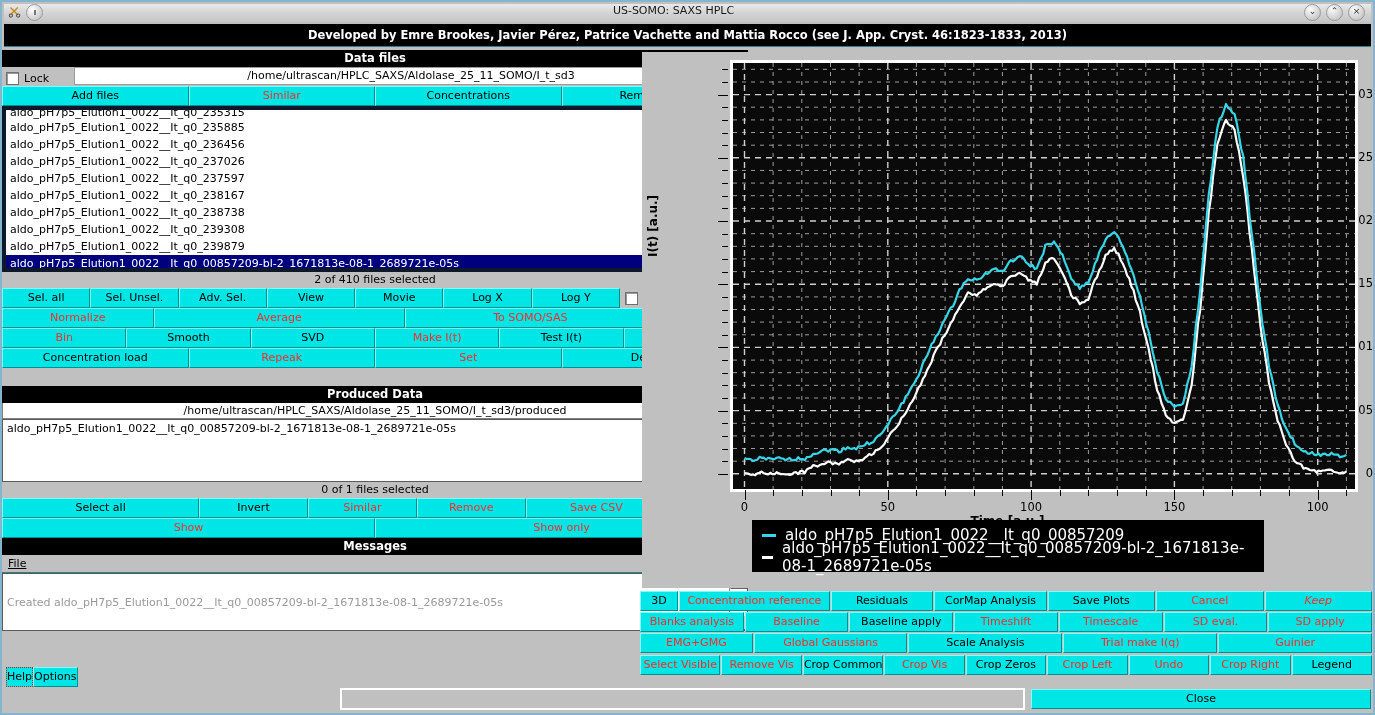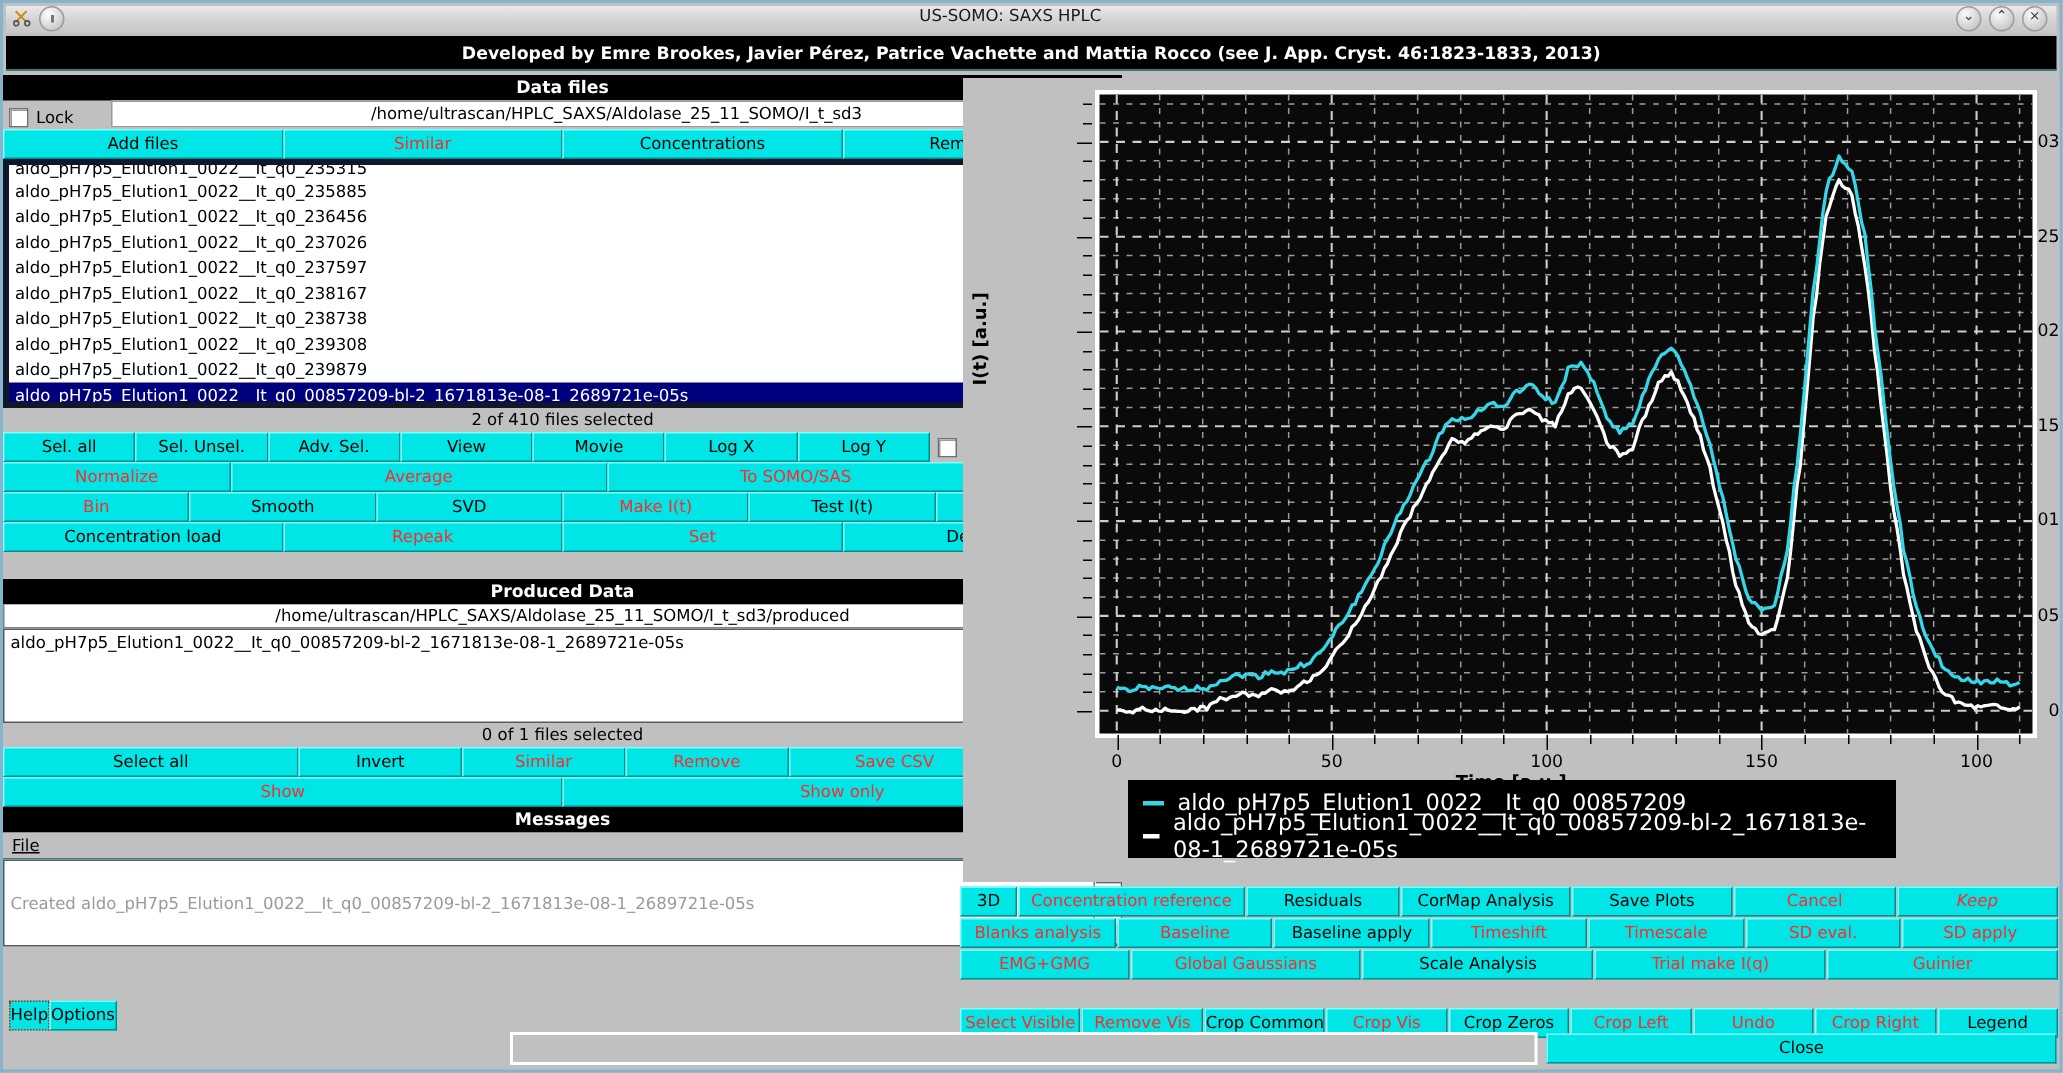--- a/index.html
+++ b/index.html
@@ -427,21 +427,21 @@
       <div class="btn dis">SD eval.</div>
       <div class="btn dis">SD apply</div>
     </div>
     <div class="row">
       <div class="btn dis" style="flex:1.02;">EMG+GMG</div>
       <div class="btn dis" style="flex:1.4;">Global Gaussians</div>
       <div class="btn" style="flex:1.4;">Scale Analysis</div>
       <div class="btn dis" style="flex:1.4;">Trial make I(q)</div>
       <div class="btn dis" style="flex:1.4;">Guinier</div>
     </div>
-    <div class="row" style="margin-top:19px;">
+    <div class="row" style="margin-top:2px;">
       <div class="btn dis">Select Visible</div>
       <div class="btn dis">Remove Vis</div>
       <div class="btn">Crop Common</div>
       <div class="btn dis">Crop Vis</div>
       <div class="btn">Crop Zeros</div>
       <div class="btn dis">Crop Left</div>
       <div class="btn dis">Undo</div>
       <div class="btn dis">Crop Right</div>
       <div class="btn">Legend</div>
     </div>

